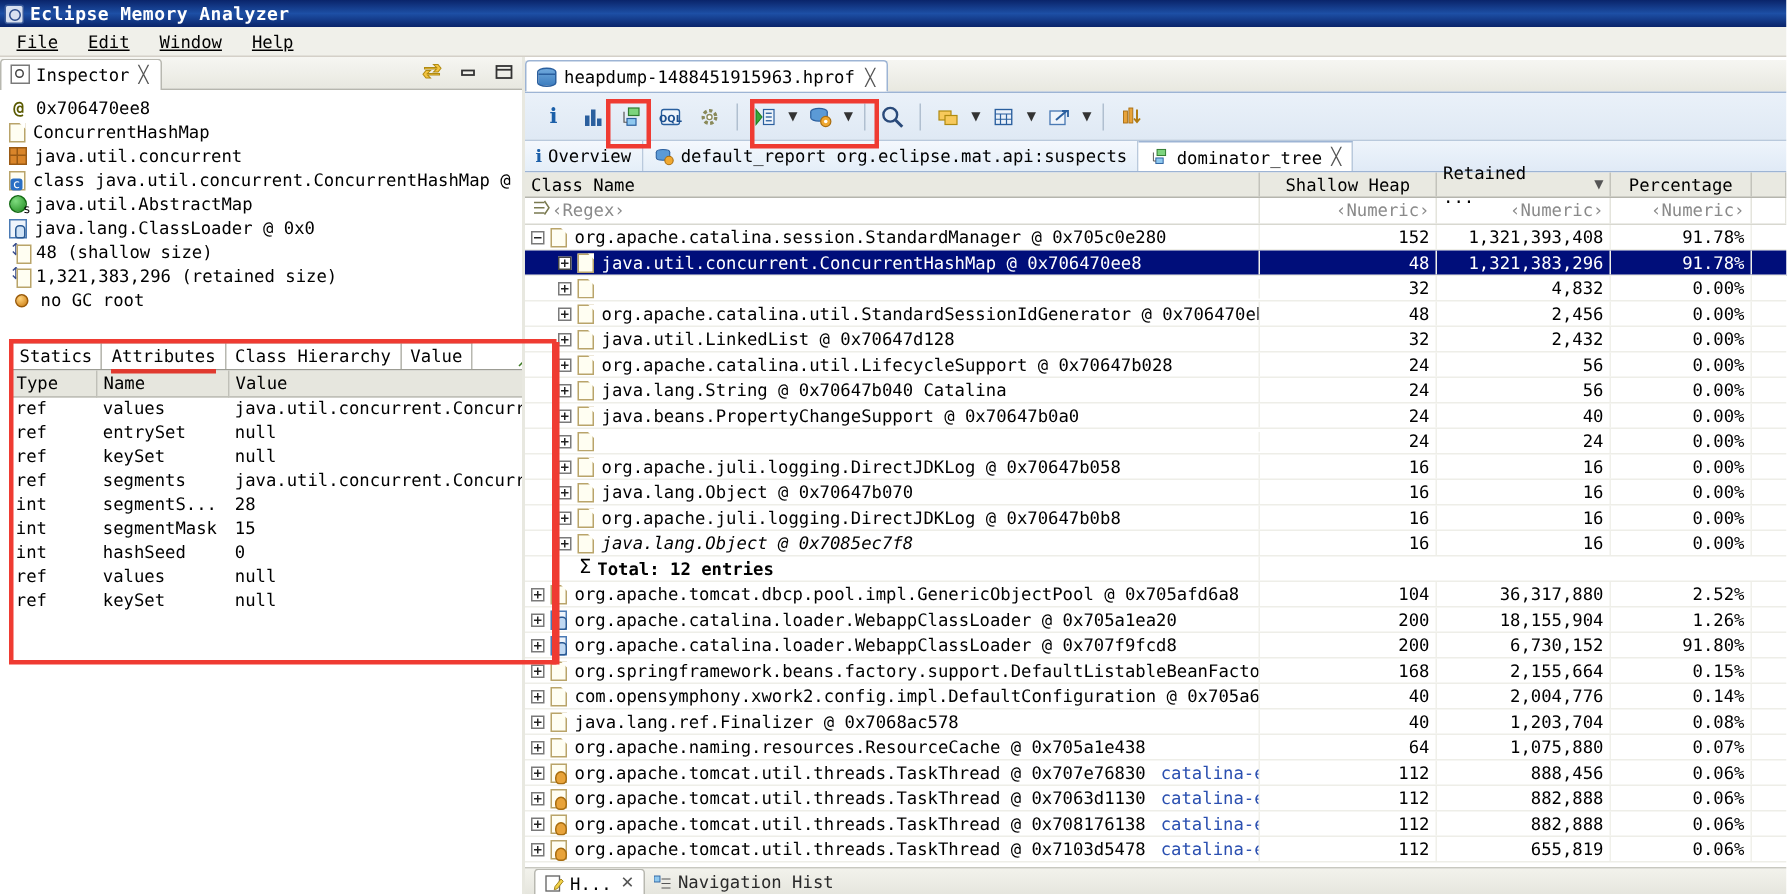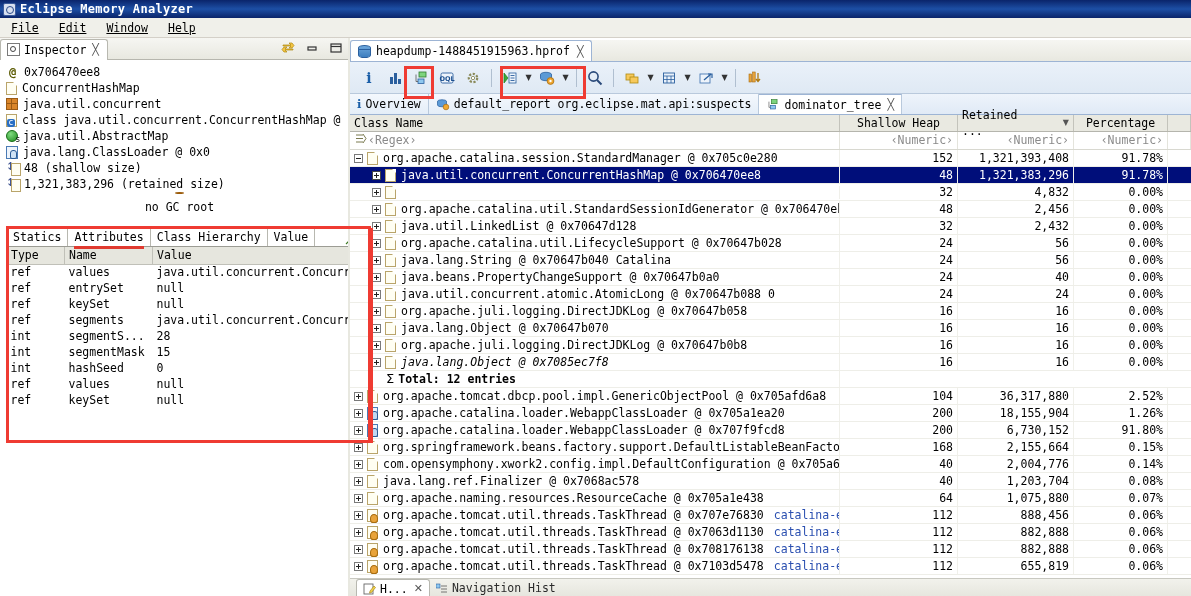--- a/index.html
+++ b/index.html
@@ -407,21 +407,21 @@
         <span class="txt">java.lang.ClassLoader @ 0x0</span>
       </div>
       <div class="insp-line">
         <span class="ico ico-size"></span>
         <span class="txt">48 (shallow size)</span>
       </div>
       <div class="insp-line">
         <span class="ico ico-size"></span>
         <span class="txt">1,321,383,296 (retained size)</span>
       </div>
-      <div class="insp-line" style="padding-left:2px;flex-direction:column;">
+      <div class="insp-line" style="padding-left:2px;">
         <span class="ico-gc"></span>
         <span class="txt" style="margin-left:3px;">no GC root</span>
       </div>
     </div>
 
     <div class="attr-area">
       <div class="attr-tabs">
         <div class="attr-tab">Statics</div>
         <div class="attr-tab active">Attributes</div>
         <div class="attr-tab">Class Hierarchy</div>
@@ -757,21 +757,20 @@
             <div class="c c-ret">40</div>
             <div class="c c-pct">0.00%</div>
             <div class="c c-last"></div>
           </div>
           <div class="rt-row">
             <div class="c c-name" style="padding-left:22px;">
               <span class="expander plus"></span>
               <span style="margin-right:5px;display:inline-flex;">
                 <span class="ico-doc" style="display:inline-block;position:relative;"></span>
               </span>
-              <span>java.util.concurrent.atomic.AtomicLong @ 0x70647b088  0</span>
             </div>
             <div class="c c-shallow">24</div>
             <div class="c c-ret">24</div>
             <div class="c c-pct">0.00%</div>
             <div class="c c-last"></div>
           </div>
           <div class="rt-row">
             <div class="c c-name" style="padding-left:22px;">
               <span class="expander plus"></span>
               <span style="margin-right:5px;display:inline-flex;">

